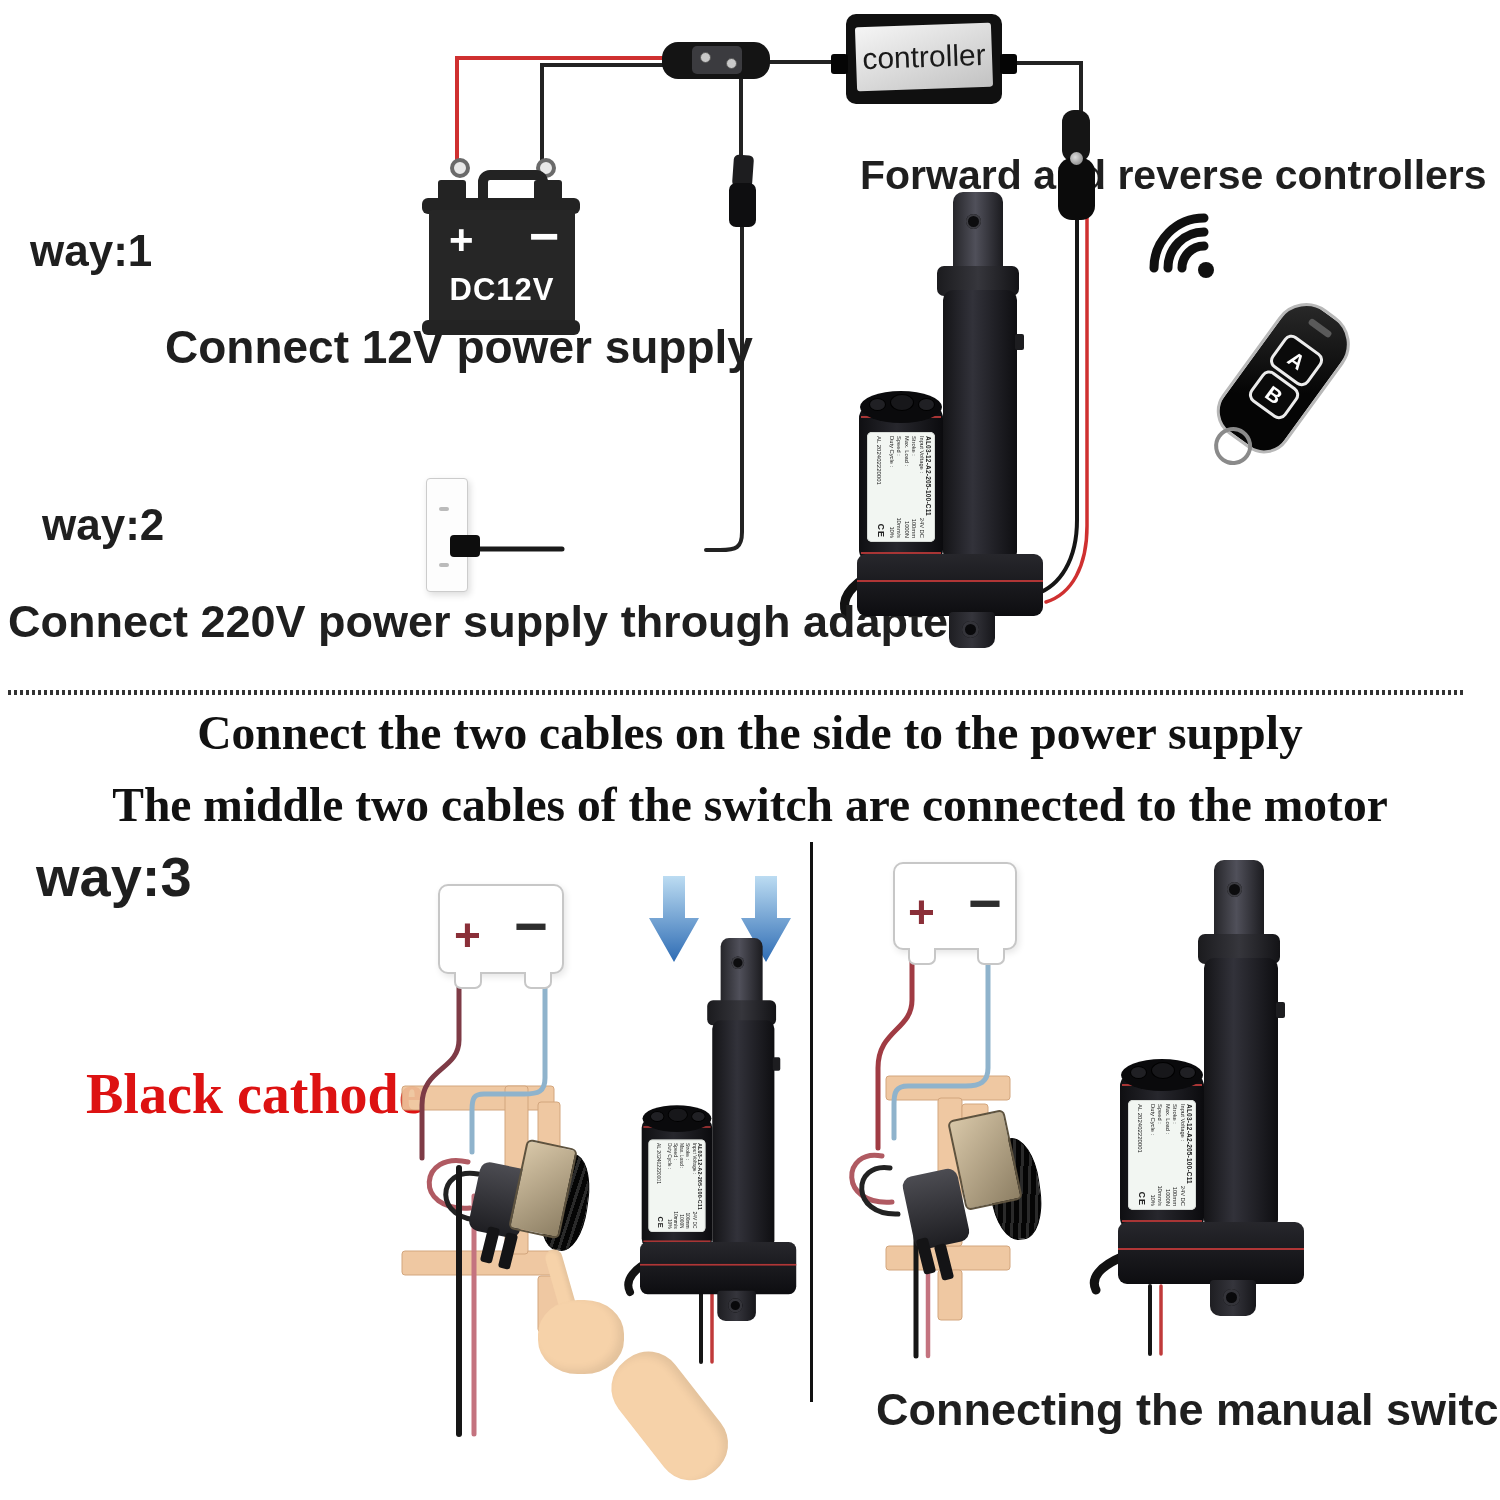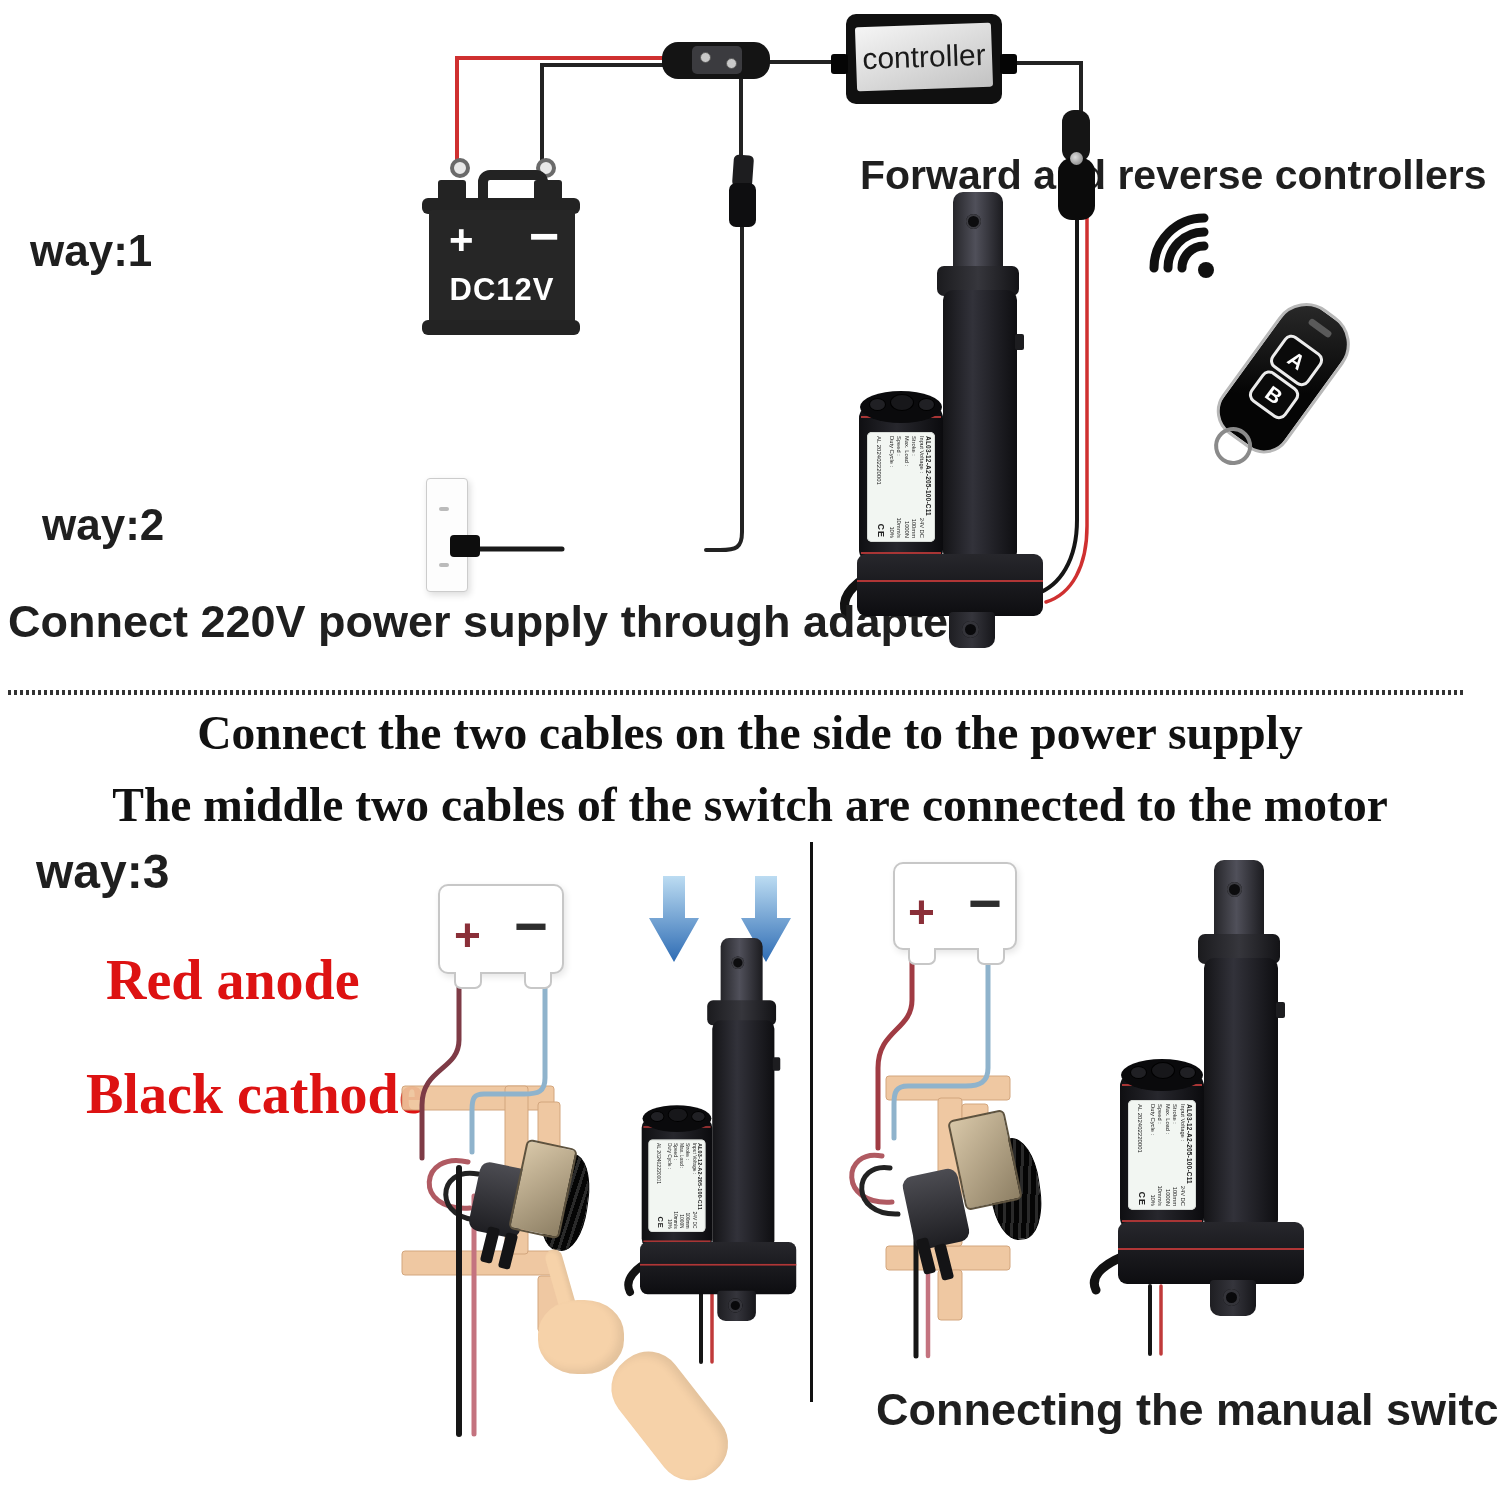--- a/index.html
+++ b/index.html
@@ -197,27 +197,27 @@
       <path d="M1154,268 A50,50 0 0 1 1204,218"></path>
       <circle cx="1206" cy="270" r="8" fill="#101010" stroke="none"></circle>
     </g>
 
     <line x1="811.5" y1="842" x2="811.5" y2="1402" stroke="#111" stroke-width="3"></line>
   </svg>
 
   <div class="divider-dash"></div>
 
   <div class="txt txtlayer" style="left:30px;top:226px;font-size:44px;">way:1</div>
+  <div class="txt txtlayer" style="left:165px;top:320px;font-size:46px;">Connect 12V power supply</div>
   <div class="txt txtlayer" style="left:42px;top:500px;font-size:44px;">way:2</div>
   <div class="txt txtlayer" style="left:8px;top:596px;font-size:45px;">Connect 220V power supply through adapter</div>
   <div class="txt txtlayer" style="left:860px;top:152px;font-size:41px;z-index:3;">Forward and reverse controllers</div>
   <div class="serifhead" style="top:704px;font-size:49px;">Connect the two cables on the side to the power supply</div>
   <div class="serifhead" style="top:776px;font-size:49px;">The middle two cables of the switch are connected to the motor</div>
-  <div class="txt txtlayer" style="left:36px;top:844px;font-size:48px;">way:3</div>
-  <div class="redlabel" style="left:106px;top:948px;font-size:56px;">Red anode</div>
+  <div class="txt txtlayer" style="left:36px;top:844px;font-size:56px;">way:3</div>
   <div class="redlabel" style="left:86px;top:1062px;font-size:56px;">Black cathode</div>
   <div class="txt txtlayer" style="left:876px;top:1384px;font-size:45px;">Connecting the manual switch</div>
 
   <div class="dev battery">
     <div class="bat-ring" style="left:30px;"></div>
     <div class="bat-ring" style="left:116px;"></div>
     <div class="bat-post" style="left:18px;"></div>
     <div class="bat-post" style="left:114px;"></div>
     <div class="bat-handle"></div>
     <div class="bat-topbar"></div>

